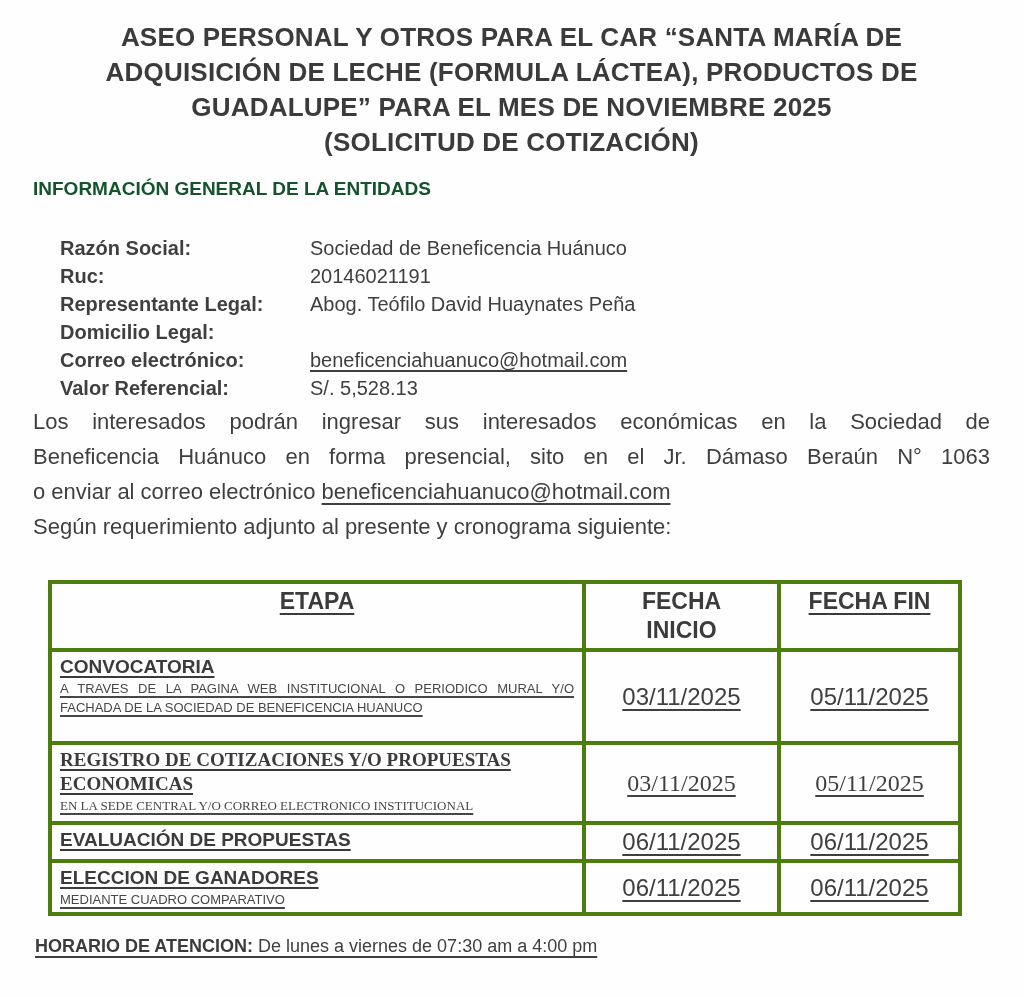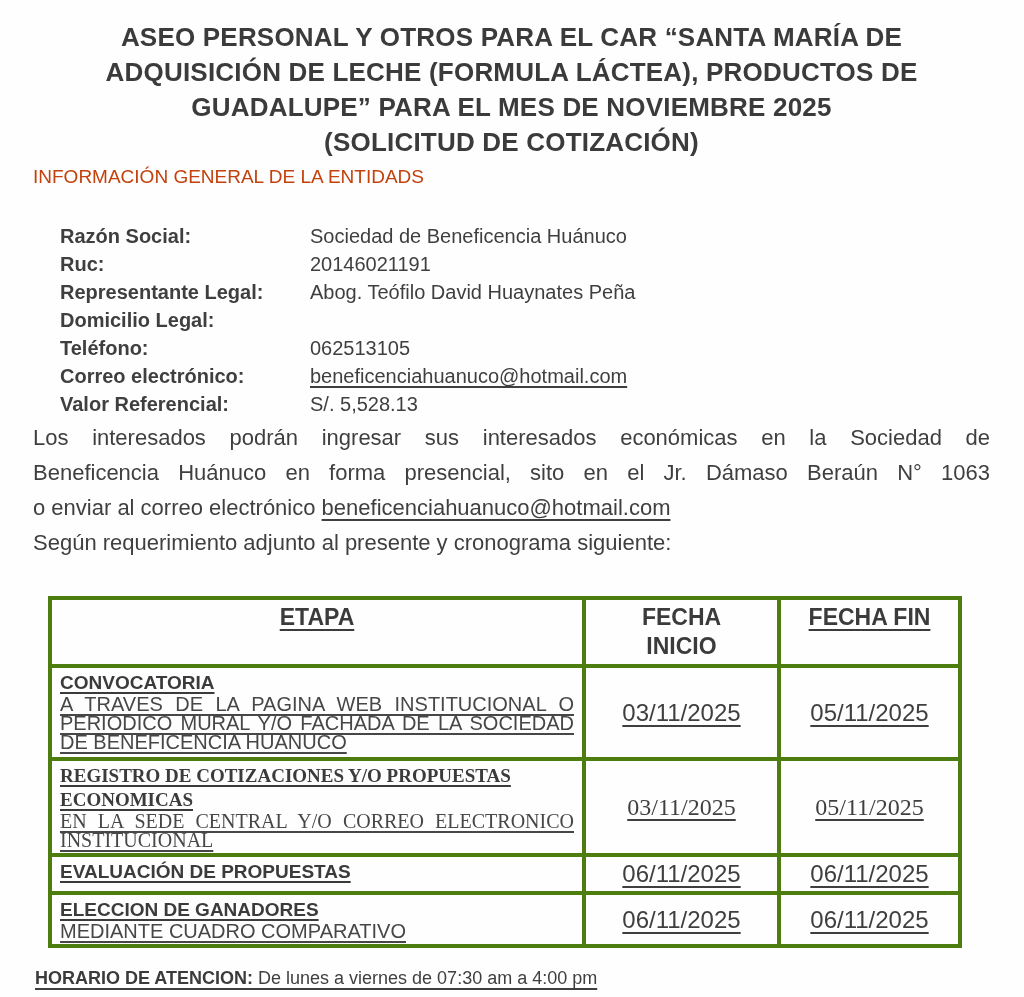--- a/index.html
+++ b/index.html
@@ -22,25 +22,25 @@
   .doc-title {
     text-align: center;
     font-weight: bold;
     font-size: 26px;
     line-height: 35px;
     color: #3b3b3b;
     letter-spacing: 0.2px;
   }
   
   .section-heading {
-    font-weight: normal;
+    font-weight: bold;
     font-size: 19px;
     line-height: 26px;
-    margin-top: 4px;
-    color: #c2410c;
+    margin-top: 16px;
+    color: #14532d;
   }
   
   .info-block {
     margin-top: 32px;
     margin-left: 27px;
   }
   .info-row {
     display: flex;
     line-height: 28px;
     font-size: 20px;
@@ -108,21 +108,21 @@
   .row-title {
     font-weight: bold;
     font-size: 19px;
     line-height: 24px;
     text-decoration: underline;
     text-decoration-thickness: 2px;
     text-underline-offset: 3px;
     color: #3b3b3b;
   }
   .row-sub {
-    font-size: 20px;
+    font-size: 13px;
     line-height: 19px;
     text-align: justify;
     text-decoration: underline;
     text-decoration-thickness: 1.5px;
     text-underline-offset: 3px;
     color: #474747;
   }
   .row-sub:empty { display: none; }
   .date-cell {
     text-align: center;
@@ -178,24 +178,20 @@
     <div class="info-row">
       <span class="info-label">Ruc:</span>
       <span class="info-value">20146021191</span>
     </div>
     <div class="info-row">
       <span class="info-label">Representante Legal:</span>
       <span class="info-value">Abog. Teófilo David Huaynates Peña</span>
     </div>
     <div class="info-row">
       <span class="info-label">Domicilio Legal:</span>
-    </div>
-    <div class="info-row">
-      <span class="info-label">Teléfono:</span>
-      <span class="info-value">062513105</span>
     </div>
     <div class="info-row">
       <span class="info-label">Correo electrónico:</span>
       <span class="info-value link-style">beneficenciahuanuco@hotmail.com</span>
     </div>
     <div class="info-row">
       <span class="info-label">Valor Referencial:</span>
       <span class="info-value">S/. 5,528.13</span>
     </div>
   </div>

